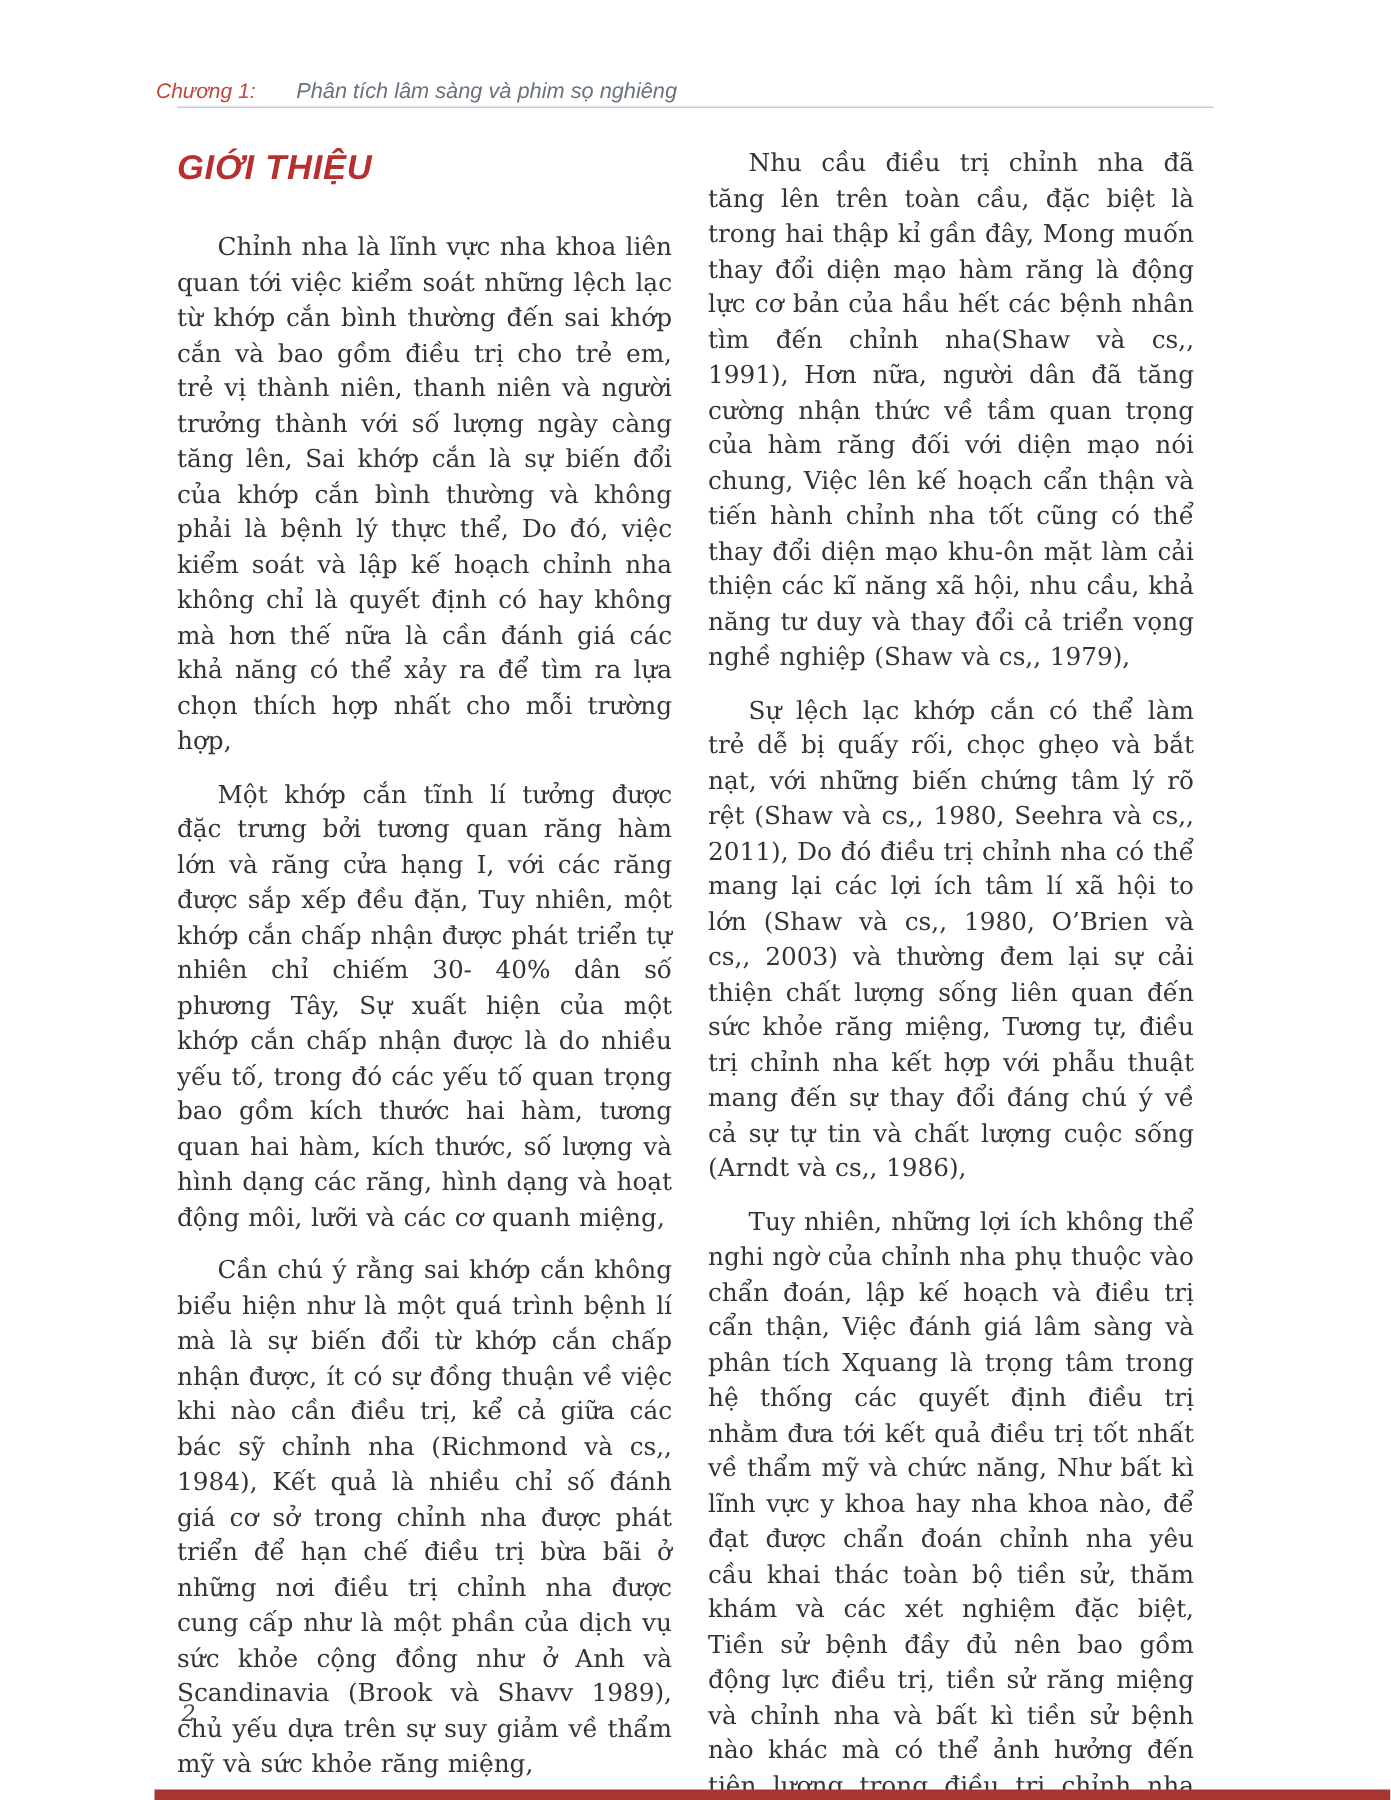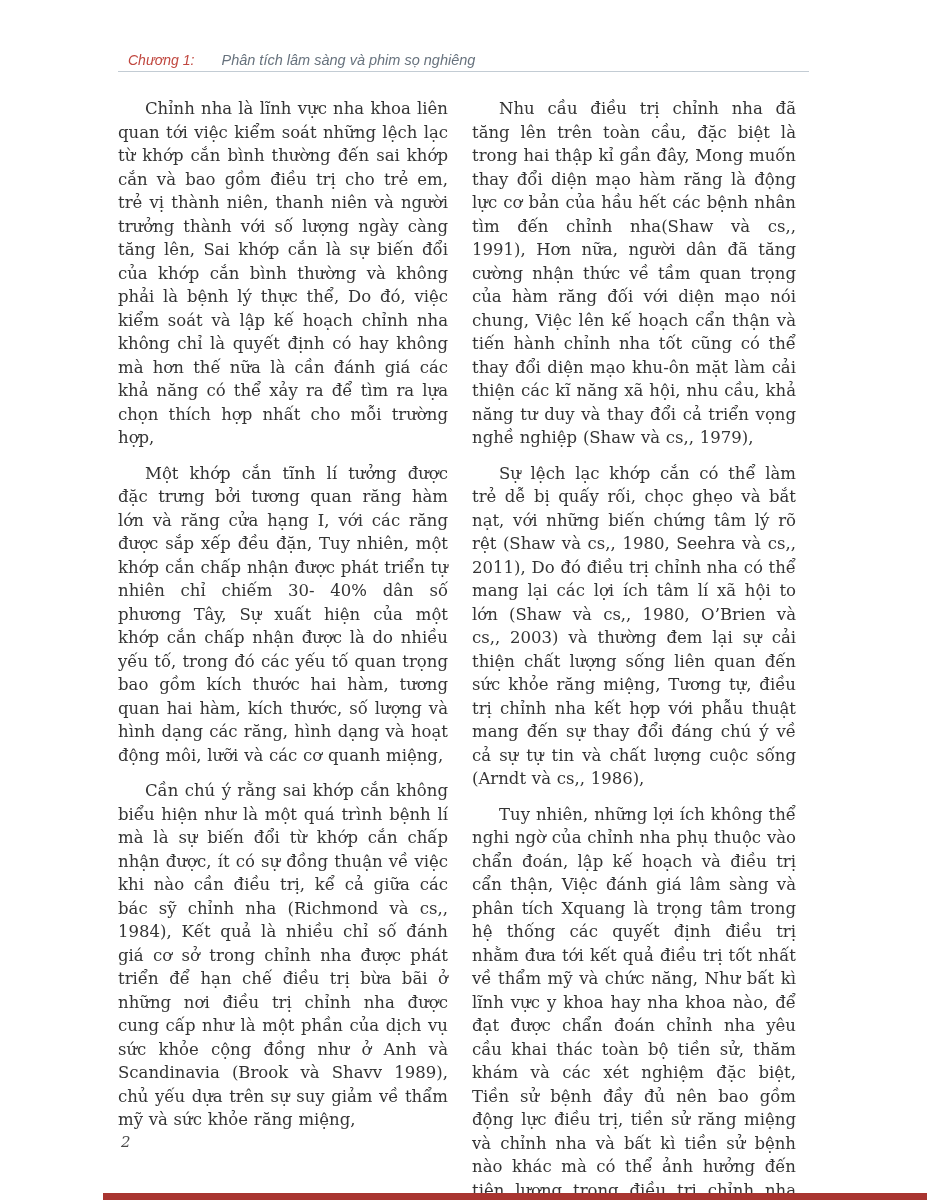--- a/index.html
+++ b/index.html
@@ -10,21 +10,21 @@
     overflow: hidden;
   }
   .page {
     position: relative;
     width: 927px; height: 1200px;
     background: #ffffff;
   }
   
   .running-header {
     position: absolute;
-    left: 128px; top: 50px;
+    left: 104px; top: 50px;
     width: 692px;
     white-space: nowrap;
   }
   .chapter-label {
     font-family: "Liberation Sans", sans-serif;
     font-style: italic;
     font-size: 14px;
     color: #c0463e;
   }
   .chapter-title {
@@ -93,20 +93,21 @@
   <div class="running-header">
     <span class="chapter-label">Chương 1:</span>
     <span class="chapter-title">Phân tích lâm sàng và phim sọ nghiêng</span>
   </div>
 
   <div class="header-rule"></div>
 
   <div class="columns">
 
     <section class="col-left">
+      <h1 class="section-title">GIỚI THIỆU</h1>
       <p class="body-par">Chỉnh nha là lĩnh vực nha khoa liên quan tới việc kiểm soát những lệch lạc từ khớp cắn bình thường đến sai khớp cắn và bao gồm điều trị cho trẻ em, trẻ vị thành niên, thanh niên và người trưởng thành với số lượng ngày càng tăng lên, Sai khớp cắn là sự biến đổi của khớp cắn bình thường và không phải là bệnh lý thực thể, Do đó, việc kiểm soát và lập kế hoạch chỉnh nha không chỉ là quyết định có hay không mà hơn thế nữa là cần đánh giá các khả năng có thể xảy ra để tìm ra lựa chọn thích hợp nhất cho mỗi trường hợp,</p>
       <p class="body-par">Một khớp cắn tĩnh lí tưởng được đặc trưng bởi tương quan răng hàm lớn và răng cửa hạng I, với các răng được sắp xếp đều đặn, Tuy nhiên, một khớp cắn chấp nhận được phát triển tự nhiên chỉ chiếm 30- 40% dân số phương Tây, Sự xuất hiện của một khớp cắn chấp nhận được là do nhiều yếu tố, trong đó các yếu tố quan trọng bao gồm kích thước hai hàm, tương quan hai hàm, kích thước, số lượng và hình dạng các răng, hình dạng và hoạt động môi, lưỡi và các cơ quanh miệng,</p>
       <p class="body-par">Cần chú ý rằng sai khớp cắn không biểu hiện như là một quá trình bệnh lí mà là sự biến đổi từ khớp cắn chấp nhận được, ít có sự đồng thuận về việc khi nào cần điều trị, kể cả giữa các bác sỹ chỉnh nha (Richmond và cs,, 1984), Kết quả là nhiều chỉ số đánh giá cơ sở trong chỉnh nha được phát triển để hạn chế điều trị bừa bãi ở những nơi điều trị chỉnh nha được cung cấp như là một phần của dịch vụ sức khỏe cộng đồng như ở Anh và Scandinavia (Brook và Shavv 1989), chủ yếu dựa trên sự suy giảm về thẩm mỹ và sức khỏe răng miệng,</p>
     </section>
 
     <section class="col-right">
       <p class="body-par">Nhu cầu điều trị chỉnh nha đã tăng lên trên toàn cầu, đặc biệt là trong hai thập kỉ gần đây, Mong muốn thay đổi diện mạo hàm răng là động lực cơ bản của hầu hết các bệnh nhân tìm đến chỉnh nha(Shaw và cs,, 1991), Hơn nữa, người dân đã tăng cường nhận thức về tầm quan trọng của hàm răng đối với diện mạo nói chung, Việc lên kế hoạch cẩn thận và tiến hành chỉnh nha tốt cũng có thể thay đổi diện mạo khu-ôn mặt làm cải thiện các kĩ năng xã hội, nhu cầu, khả năng tư duy và thay đổi cả triển vọng nghề nghiệp (Shaw và cs,, 1979),</p>
       <p class="body-par">Sự lệch lạc khớp cắn có thể làm trẻ dễ bị quấy rối, chọc ghẹo và bắt nạt, với những biến chứng tâm lý rõ rệt (Shaw và cs,, 1980, Seehra và cs,, 2011), Do đó điều trị chỉnh nha có thể mang lại các lợi ích tâm lí xã hội to lớn (Shaw và cs,, 1980, O’Brien và cs,, 2003) và thường đem lại sự cải thiện chất lượng sống liên quan đến sức khỏe răng miệng, Tương tự, điều trị chỉnh nha kết hợp với phẫu thuật mang đến sự thay đổi đáng chú ý về cả sự tự tin và chất lượng cuộc sống (Arndt và cs,, 1986),</p>
       <p class="body-par">Tuy nhiên, những lợi ích không thể nghi ngờ của chỉnh nha phụ thuộc vào chẩn đoán, lập kế hoạch và điều trị cẩn thận, Việc đánh giá lâm sàng và phân tích Xquang là trọng tâm trong hệ thống các quyết định điều trị nhằm đưa tới kết quả điều trị tốt nhất về thẩm mỹ và chức năng, Như bất kì lĩnh vực y khoa hay nha khoa nào, để đạt được chẩn đoán chỉnh nha yêu cầu khai thác toàn bộ tiền sử, thăm khám và các xét nghiệm đặc biệt, Tiền sử bệnh đầy đủ nên bao gồm động lực điều trị, tiền sử răng miệng và chỉnh nha và bất kì tiền sử bệnh nào khác mà có thể ảnh hưởng đến tiên lượng trong điều trị chỉnh nha (Patel và cs,, 2009).</p>
     </section>

